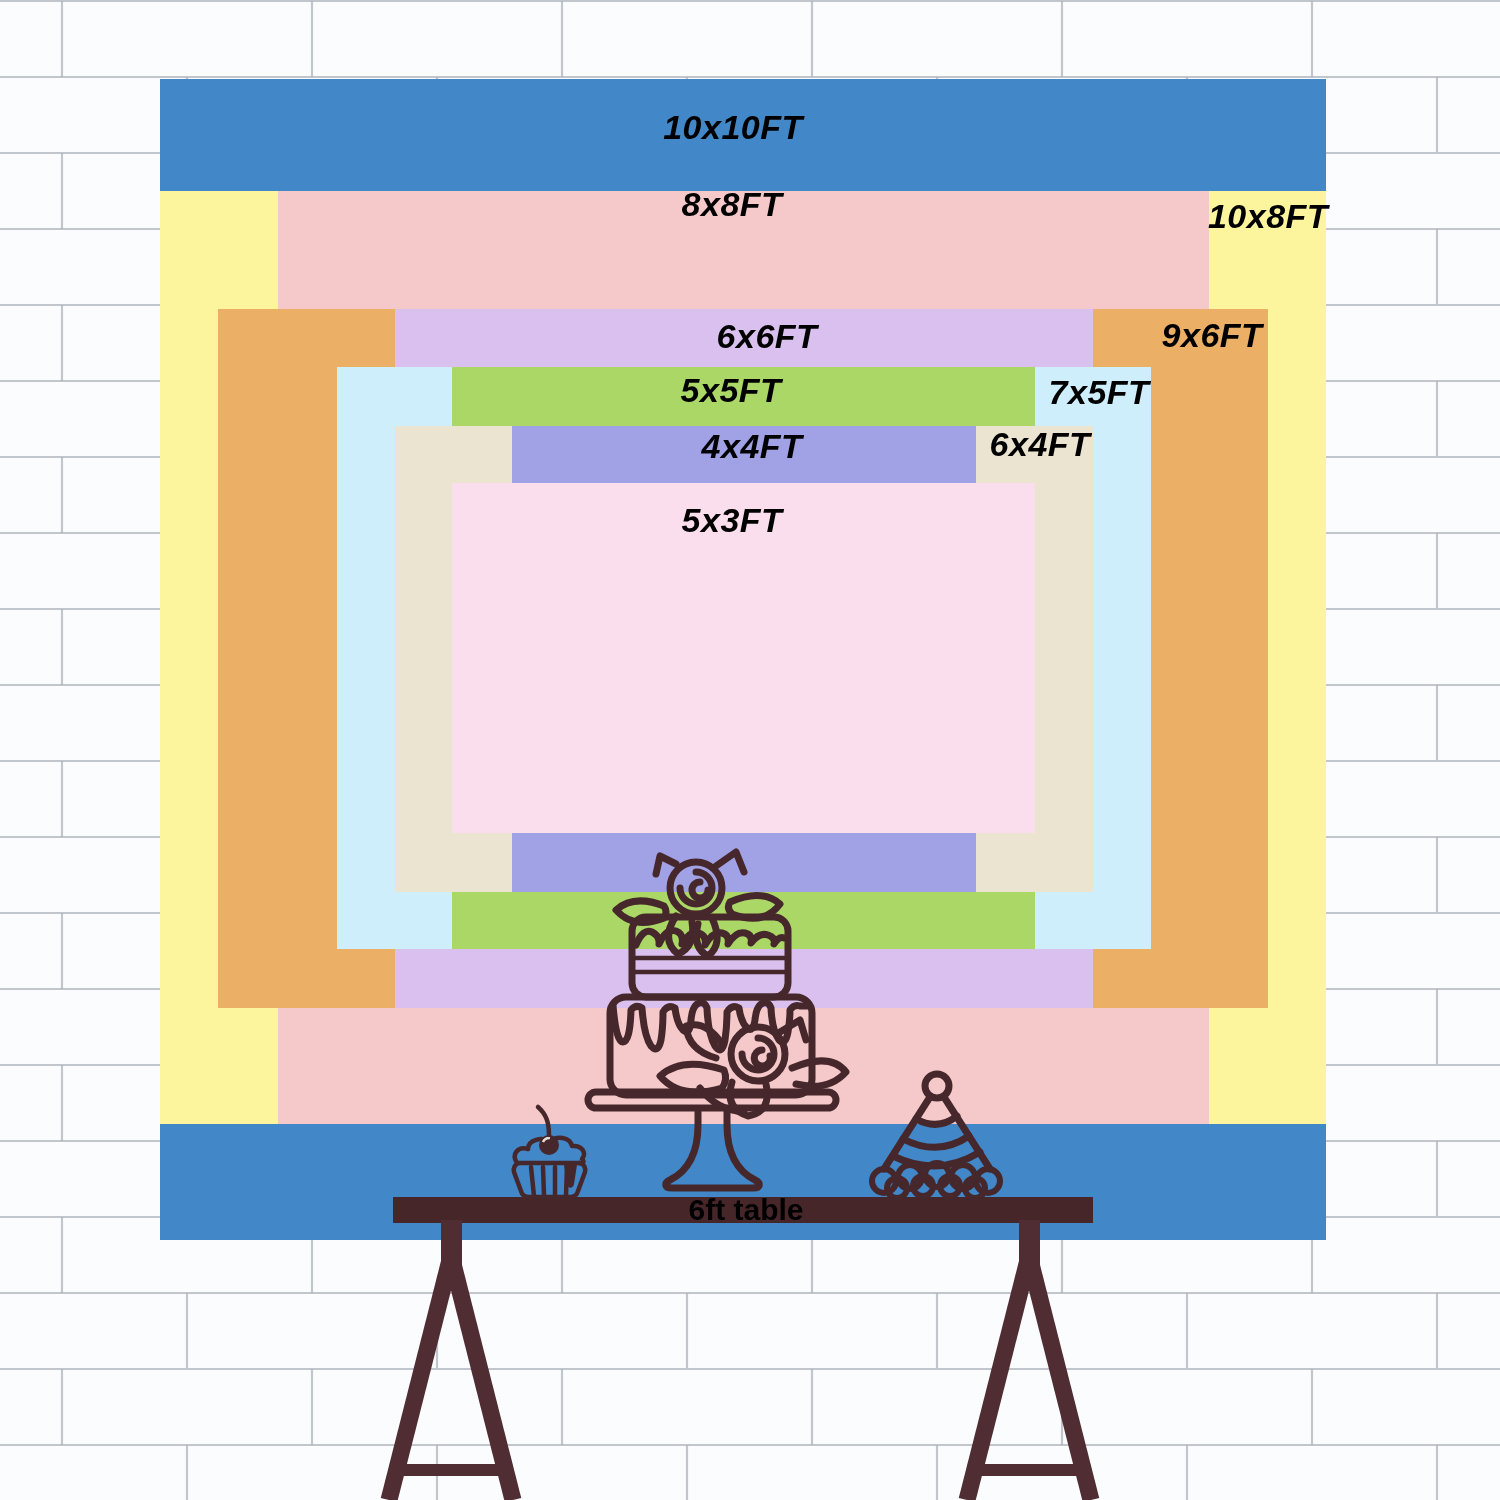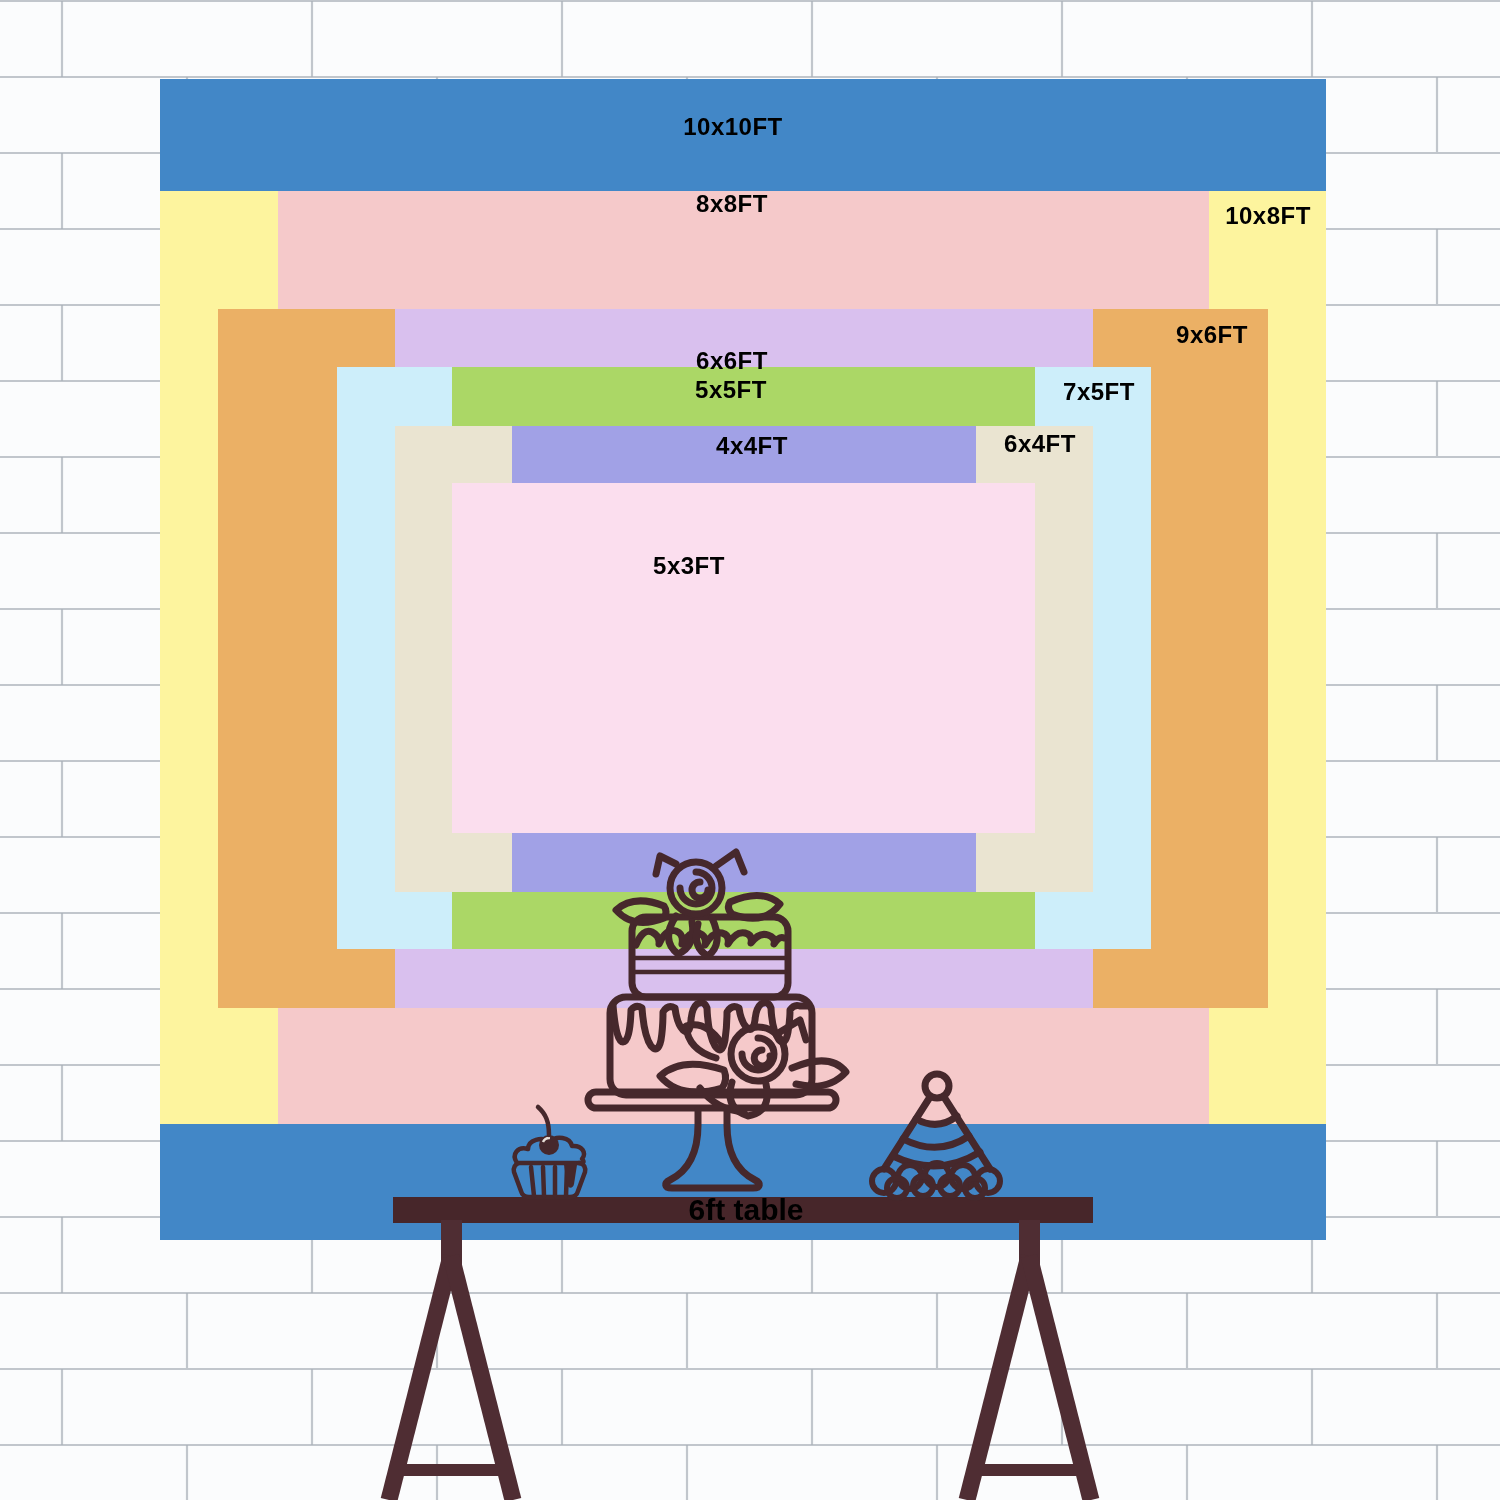--- a/index.html
+++ b/index.html
@@ -11,22 +11,22 @@
     --label-color:#000000;
   }
   html,body{margin:0;padding:0;}
   body{font-family:"Liberation Sans", sans-serif; background:#ffffff;}
   #scene{position:relative;width:1500px;height:1500px;overflow:hidden;background:var(--wall-bg);}
   #wall{position:absolute;left:0;top:0;}
   #backdrop{position:absolute;left:0;top:0;width:1500px;height:1500px;}
   .layer{position:absolute;}
   .size-label{
     position:absolute;transform:translate(-50%,-50%);
-    font-size:24px;font-weight:700;color:var(--label-color);
-    white-space:nowrap;letter-spacing:0.5px;
+    font-size:34px;font-weight:700;color:var(--label-color);
+    white-space:nowrap;letter-spacing:0.5px;font-style:italic;
   }
   #decor{position:absolute;left:0;top:0;pointer-events:none;}
   .cake-stroke{fill:none;stroke:var(--outline);stroke-width:7;stroke-linecap:round;stroke-linejoin:round;}
   .cake-thin{fill:none;stroke:var(--outline);stroke-width:4.5;stroke-linecap:round;stroke-linejoin:round;}
   .cup-stroke{fill:none;stroke:var(--outline);stroke-width:4.5;stroke-linecap:round;stroke-linejoin:round;}
   .cup-fill{fill:var(--outline);stroke:none;}
   .hat-stroke{fill:none;stroke:var(--outline);stroke-width:7;stroke-linecap:round;stroke-linejoin:round;}
   .hat-trim{fill:none;stroke:var(--outline);stroke-width:6;}
   .table-bar{fill:var(--bar);}
   .table-leg{stroke:var(--leg);stroke-width:17;stroke-linecap:butt;fill:none;}
@@ -63,26 +63,26 @@
       <div class="layer" style="left: 395px; top: 309px; width: 698px; height: 699px; background: rgb(217, 192, 238);"></div>
       <div class="layer" style="left: 337px; top: 367px; width: 814px; height: 582px; background: rgb(205, 238, 250);"></div>
       <div class="layer" style="left: 452px; top: 367px; width: 583px; height: 582px; background: rgb(171, 215, 102);"></div>
       <div class="layer" style="left: 395px; top: 426px; width: 698px; height: 466px; background: rgb(234, 228, 209);"></div>
       <div class="layer" style="left: 512px; top: 426px; width: 464px; height: 466px; background: rgb(161, 161, 230);"></div>
       <div class="layer" style="left: 452px; top: 483px; width: 583px; height: 350px; background: rgb(251, 222, 238);"></div>
       <div class="size-label" style="left: 733px; top: 127px;">10x10FT</div>
       <div class="size-label" style="left: 1268px; top: 216px;">10x8FT</div>
       <div class="size-label" style="left: 732px; top: 204px;">8x8FT</div>
       <div class="size-label" style="left: 1212px; top: 335px;">9x6FT</div>
-      <div class="size-label" style="left: 732px; top: 336px; margin-top: 25px;">6x6FT</div>
+      <div class="size-label" style="left: 767px; top: 336px;">6x6FT</div>
       <div class="size-label" style="left: 1099px; top: 392px;">7x5FT</div>
       <div class="size-label" style="left: 731px; top: 390px;">5x5FT</div>
       <div class="size-label" style="left: 1040px; top: 444px;">6x4FT</div>
       <div class="size-label" style="left: 752px; top: 446px;">4x4FT</div>
-      <div class="size-label" style="left: 689px; top: 520px; margin-top: 46px;">5x3FT</div>
+      <div class="size-label" style="left: 732px; top: 520px;">5x3FT</div>
     </div>
 
   <svg id="decor" width="1500" height="1500" viewBox="0 0 1500 1500" aria-hidden="true">
 
     <g>
       <rect class="table-bar" x="393" y="1197" width="700" height="26"></rect>
       <g>
         <rect class="table-post" x="441" y="1220" width="21" height="46"></rect>
         <path class="table-leg" d="M451,1256 L389,1500"></path>
         <path class="table-leg" d="M451,1256 L513,1500"></path>

